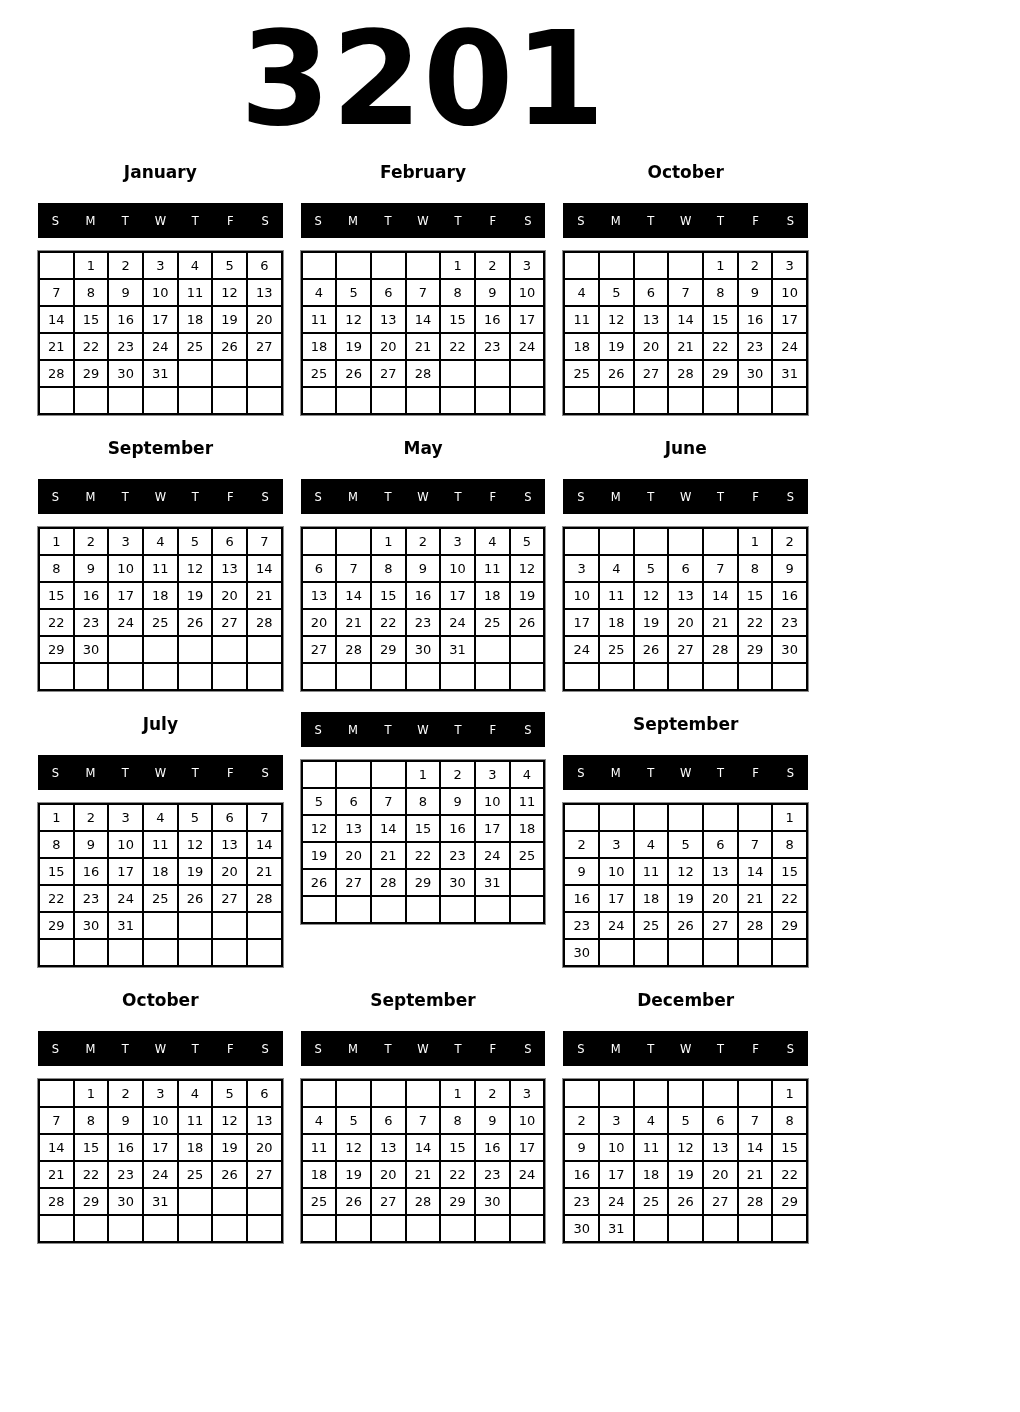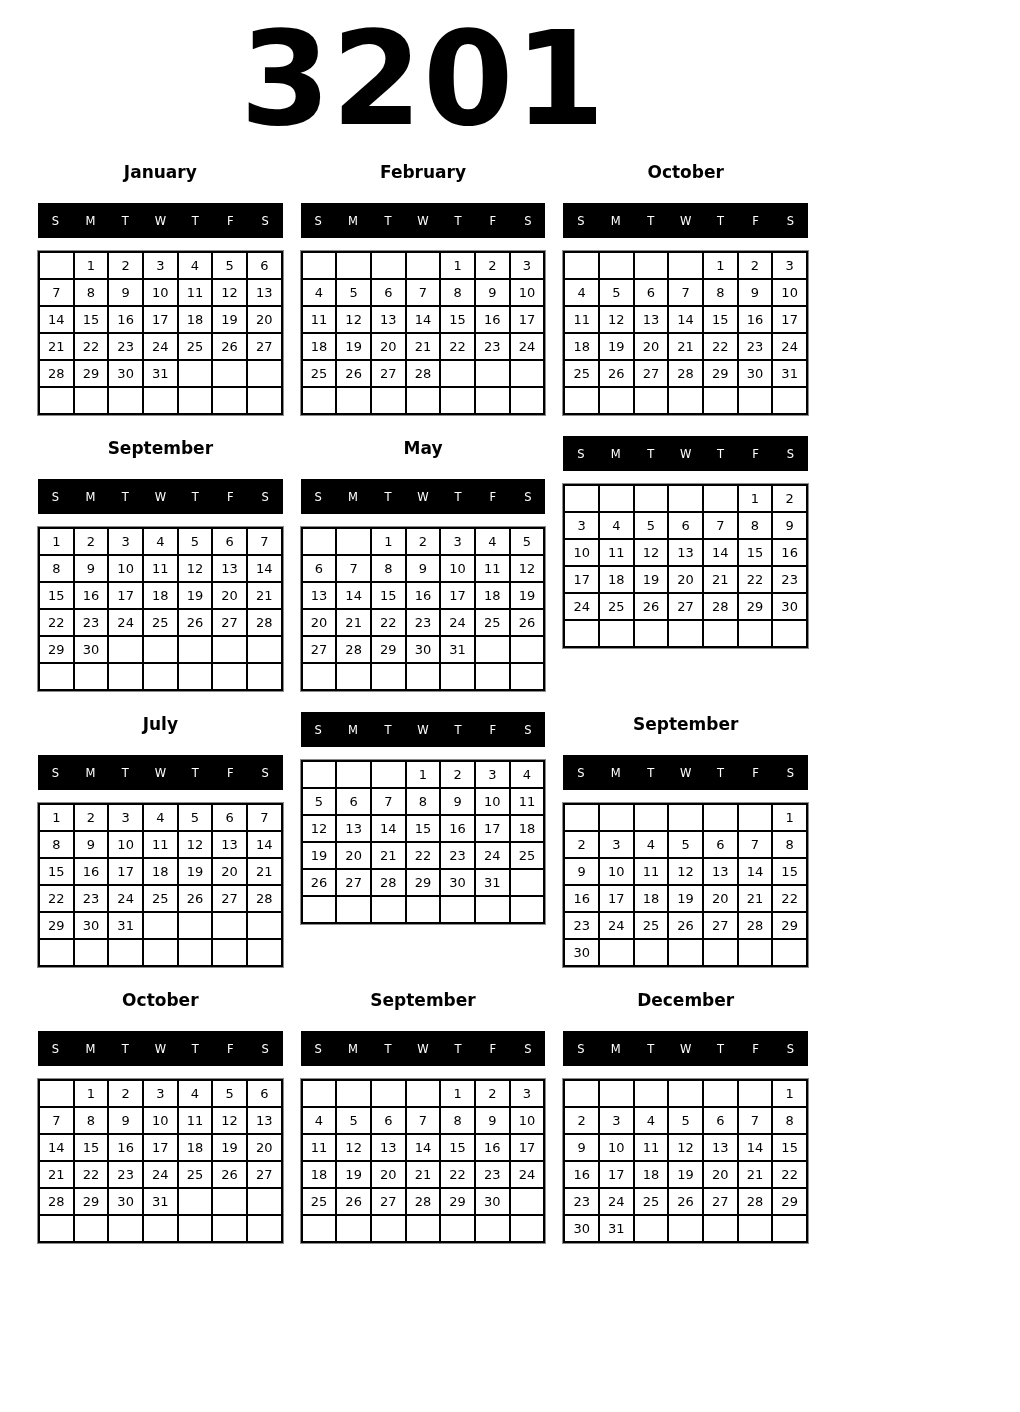--- a/index.html
+++ b/index.html
@@ -427,20 +427,21 @@
               <td></td>
               <td></td>
               <td></td>
               <td></td>
             </tr>
           </tbody>
     </table>
   </section>
 
   <section class="month">
+    <h2 class="month-name">June</h2>
     <div class="day-header">
           <span class="day-letter">S</span>
           <span class="day-letter">M</span>
           <span class="day-letter">T</span>
           <span class="day-letter">W</span>
           <span class="day-letter">T</span>
           <span class="day-letter">F</span>
           <span class="day-letter">S</span>
         </div>
     <table class="date-grid">

